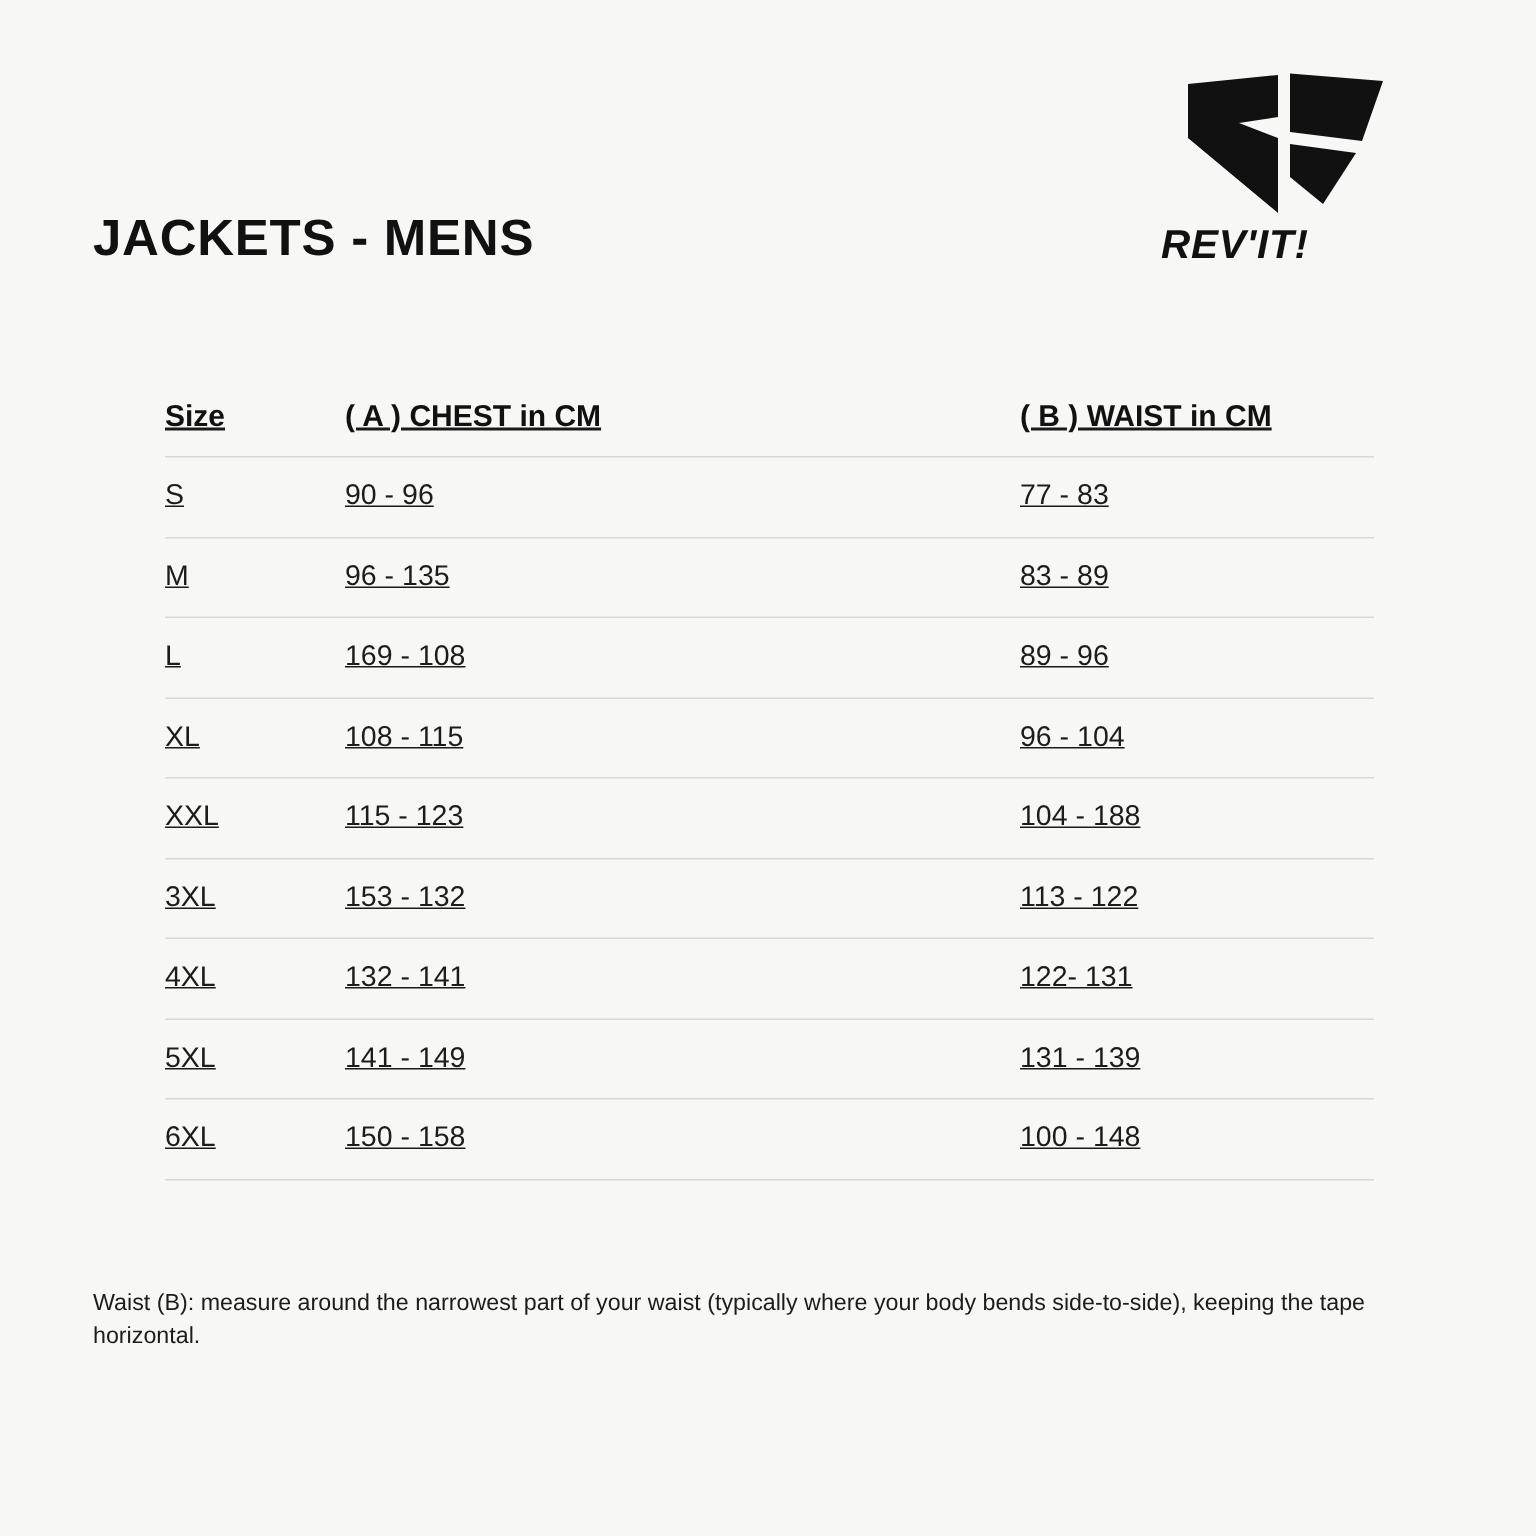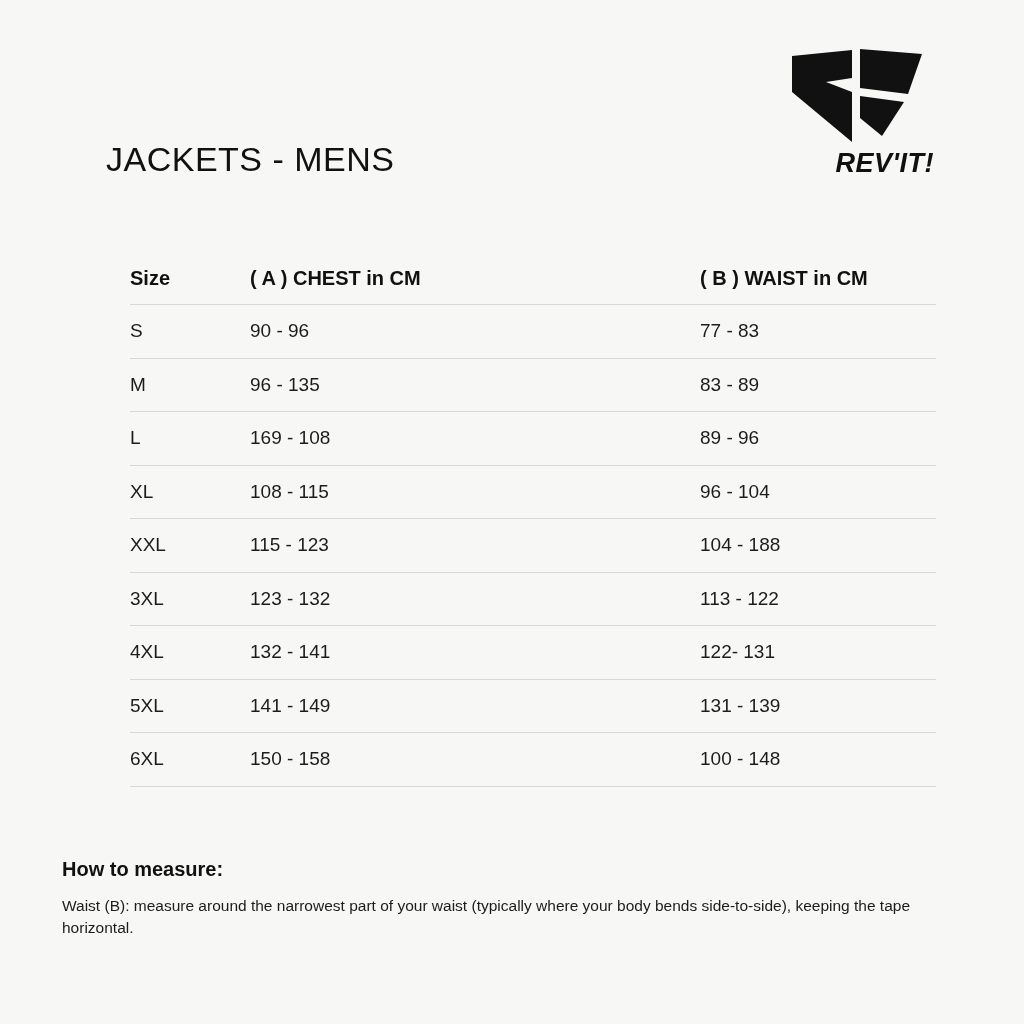--- a/index.html
+++ b/index.html
@@ -33,46 +33,46 @@
     top: 0;
     left: 8px;
     width: 148px;
     height: 96px;
   }
   .logo-word {
     position: absolute;
     top: 100px;
     left: 0;
     width: 160px;
-    text-align: right;
+    text-align: left;
     font-size: 27px;
     font-weight: bold;
     font-style: italic;
     letter-spacing: 0.5px;
     color: #111;
   }
 
   
   .title {
     position: absolute;
     top: 140px;
     left: 62px;
     font-size: 34px;
-    font-weight: normal;
+    font-weight: bold;
     letter-spacing: 0.5px;
     color: #111;
-    margin-left: 44px;
   }
 
   
   .table-wrap {
     position: absolute;
     top: 252px;
-    left: 130px;
+    left: 110px;
     width: 806px;
+    text-decoration: underline;
   }
   table.size-table {
     width: 100%;
     border-collapse: collapse;
     font-size: 19px;
   }
   table.size-table th,
   table.size-table td {
     text-align: left;
     padding: 0;
@@ -164,21 +164,21 @@
           <td>108 - 115</td>
           <td>96 - 104</td>
         </tr>
         <tr>
           <td>XXL</td>
           <td>115 - 123</td>
           <td>104 - 188</td>
         </tr>
         <tr>
           <td>3XL</td>
-          <td>123 - 132</td>
+          <td>153 - 132</td>
           <td>113 - 122</td>
         </tr>
         <tr>
           <td>4XL</td>
           <td>132 - 141</td>
           <td>122- 131</td>
         </tr>
         <tr>
           <td>5XL</td>
           <td>141 - 149</td>
@@ -187,17 +187,16 @@
         <tr>
           <td>6XL</td>
           <td>150 - 158</td>
           <td>100 - 148</td>
         </tr>
       </tbody>
     </table>
   </div>
 
   <div class="measure">
-    <p class="measure-title">How to measure:</p>
     <p class="measure-line">Waist (B): measure around the narrowest part of your waist (typically where your body bends side-to-side), keeping the tape horizontal.</p>
   </div>
 
 </div>
 
 </body></html>

